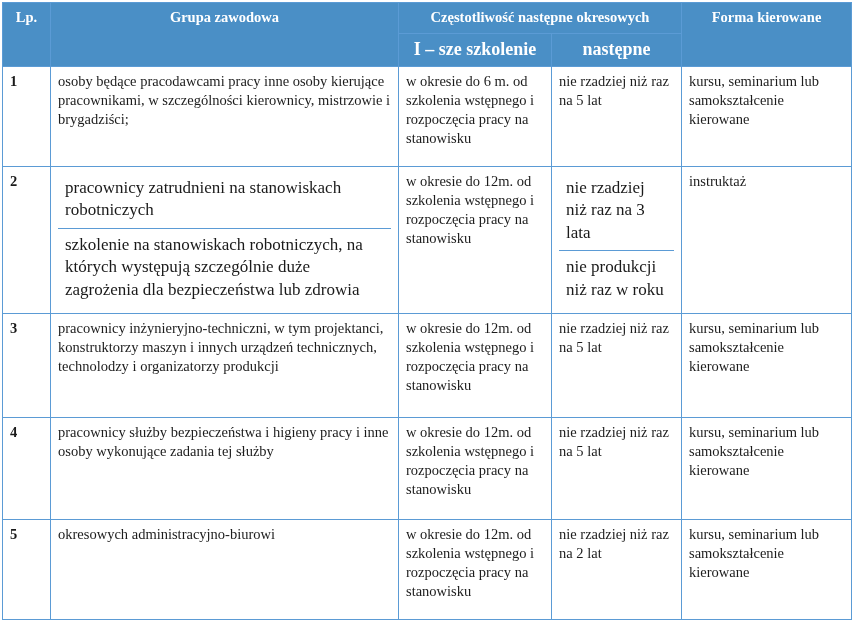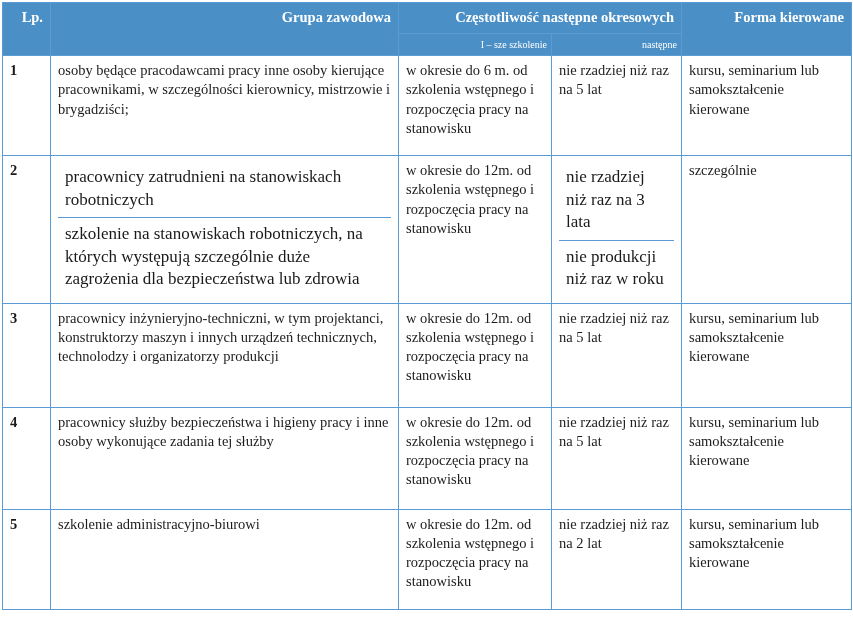--- a/index.html
+++ b/index.html
@@ -29,30 +29,30 @@
   table.tbl td, table.tbl th {
     border: 1px solid #5b9bd5;
     vertical-align: top;
     padding: 5px 7px 6px 7px;
     font-size: 14.5px;
     line-height: 1.32;
   }
   thead th {
     background: #4a8fc6;
     color: #ffffff;
-    text-align: right;
+    text-align: center;
     font-weight: bold;
     font-size: 16px;
     vertical-align: middle;
     border: 1px solid #7fb3dd;
     padding: 6px 4px;
   }
   thead th.sub {
-    font-size: 10px;
-    font-weight: normal;
+    font-size: 18px;
+    font-weight: bold;
     padding: 4px 4px;
   }
   col.c-lp { width: 48px; }
   col.c-group { width: 348px; }
   col.c-first { width: 153px; }
   col.c-next { width: 130px; }
   col.c-form { width: 170px; }
 
   td.lp {
     text-align: left;
@@ -139,42 +139,42 @@
             <tbody>
                 <tr>
                   <td>nie rzadziej niż raz na 3 lata</td>
                 </tr>
             <tr>
                   <td>nie produkcji niż raz w roku</td>
                 </tr>
           </tbody>
             </table>
         </td>
-        <td class="cell">szczególnie</td>
+        <td class="cell">instruktaż</td>
       </tr>
 
       <tr class="r3">
         <td class="lp">3</td>
         <td class="cell">pracownicy inżynieryjno-techniczni, w tym projektanci, konstruktorzy maszyn i innych urządzeń technicznych, technolodzy i organizatorzy produkcji</td>
         <td class="cell">w okresie do 12m. od szkolenia wstępnego i rozpoczęcia pracy na stanowisku</td>
         <td class="cell">nie rzadziej niż raz na 5 lat</td>
         <td class="cell">kursu, seminarium lub samokształcenie kierowane</td>
       </tr>
 
       <tr class="r4">
         <td class="lp">4</td>
         <td class="cell">pracownicy służby bezpieczeństwa i higieny pracy i inne osoby wykonujące zadania tej służby</td>
         <td class="cell">w okresie do 12m. od szkolenia wstępnego i rozpoczęcia pracy na stanowisku</td>
         <td class="cell">nie rzadziej niż raz na 5 lat</td>
         <td class="cell">kursu, seminarium lub samokształcenie kierowane</td>
       </tr>
 
       <tr class="r5">
         <td class="lp">5</td>
-        <td class="cell">szkolenie administracyjno-biurowi</td>
+        <td class="cell">okresowych administracyjno-biurowi</td>
         <td class="cell">w okresie do 12m. od szkolenia wstępnego i rozpoczęcia pracy na stanowisku</td>
         <td class="cell">nie rzadziej niż raz na 2 lat</td>
         <td class="cell">kursu, seminarium lub samokształcenie kierowane</td>
       </tr>
 
     </tbody>
   </table>
 
 </div>
 

